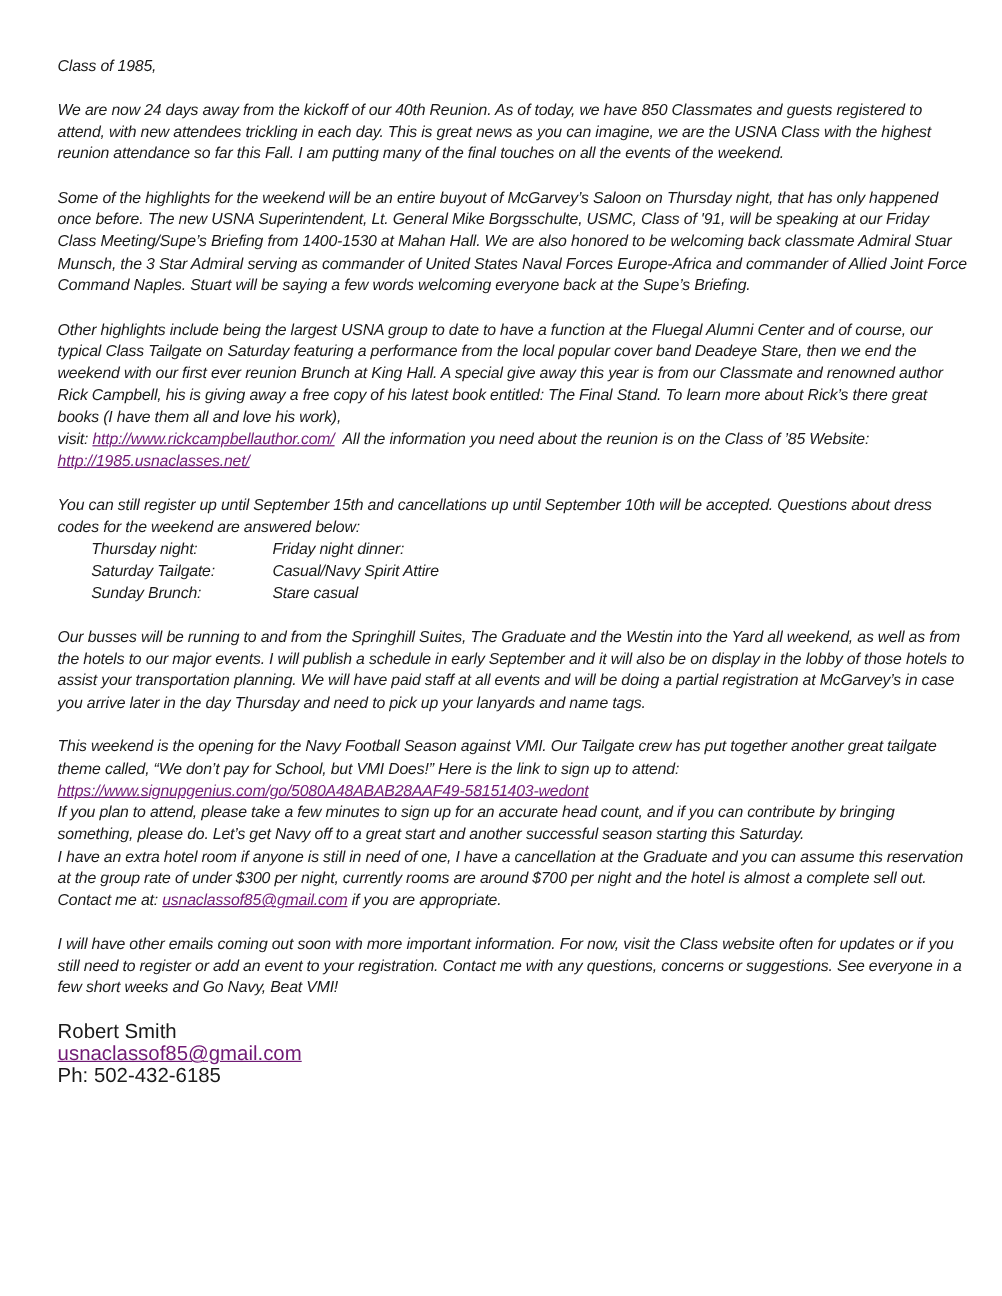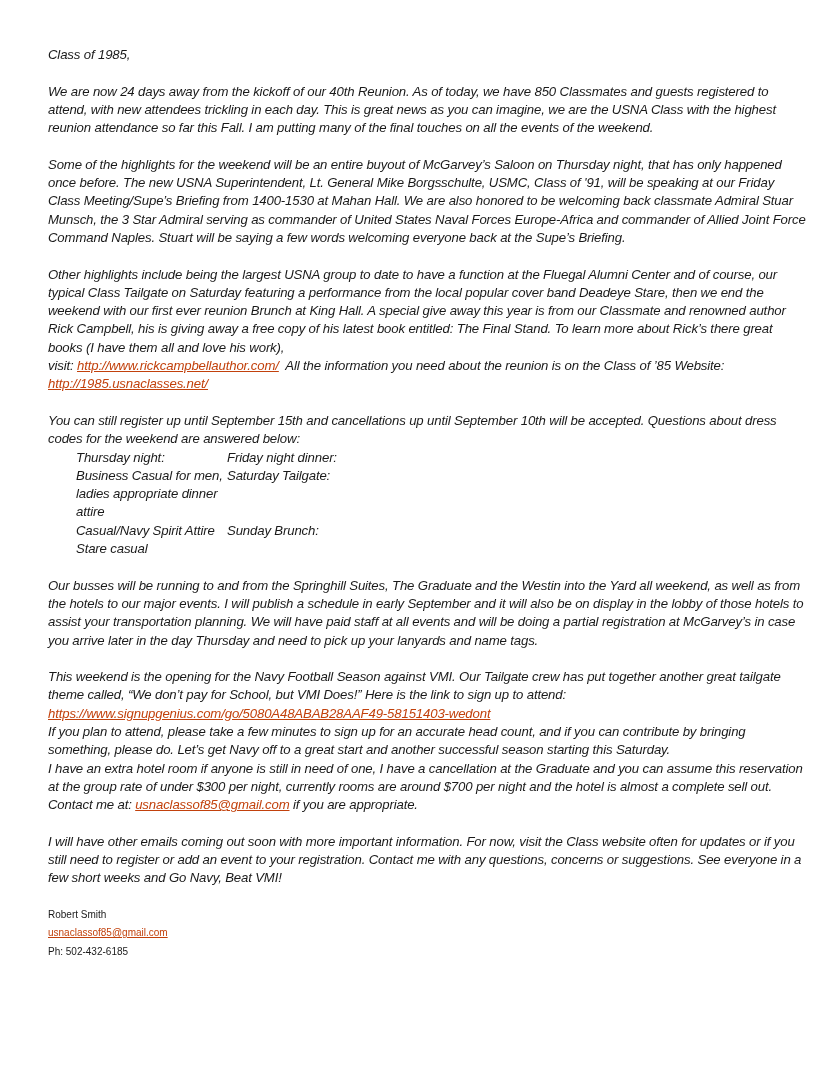--- a/index.html
+++ b/index.html
@@ -7,41 +7,40 @@
     width: 835px; height: 1080px; overflow: hidden; position: relative;
     font-family: "Liberation Sans Narrow", "Liberation Sans", sans-serif;
     color: #1a1a1a;
   }
   .page {
     position: absolute; left: 48px; top: 46px; width: 760px;
     font-size: 13.2px; line-height: 18.3px; letter-spacing: -0.15px;
   }
   p { margin: 0 0 18.3px 0; font-style: italic; }
   .line { display: block; }
-  a { color: #c2410c; text-decoration: underline; }
+  a { color: #701a75; text-decoration: underline; }
   .dress { display: grid; grid-template-columns: 151px auto; margin-left: 28px; }
-  .sig { font-family: "Liberation Sans", sans-serif; font-size: 10px; letter-spacing: 0; }
+  .sig { font-family: "Liberation Sans", sans-serif; font-size: 17px; letter-spacing: 0; }
 </style>
 </head>
 <body>
 
 <div class="page">
   <p>Class of 1985,</p>
   <p>We are now 24 days away from the kickoff of our 40th Reunion. As of today, we have 850 Classmates and guests registered to attend, with new attendees trickling in each day. This is great news as you can imagine, we are the USNA Class with the highest reunion attendance so far this Fall. I am putting many of the final touches on all the events of the weekend.</p>
   <p>Some of the highlights for the weekend will be an entire buyout of McGarvey’s Saloon on Thursday night, that has only happened once before. The new USNA Superintendent, Lt. General Mike Borgsschulte, USMC, Class of '91, will be speaking at our Friday Class Meeting/Supe’s Briefing from 1400-1530 at Mahan Hall. We are also honored to be welcoming back classmate Admiral Stuar Munsch, the 3 Star Admiral serving as commander of United States Naval Forces Europe-Africa and commander of Allied Joint Force Command Naples. Stuart will be saying a few words welcoming everyone back at the Supe’s Briefing.</p>
   <p>
     <span>Other highlights include being the largest USNA group to date to have a function at the Fluegal Alumni Center and of course, our typical Class Tailgate on Saturday featuring a performance from the local popular cover band Deadeye Stare, then we end the weekend with our first ever reunion Brunch at King Hall. A special give away this year is from our Classmate and renowned author Rick Campbell, his is giving away a free copy of his latest book entitled: The Final Stand. To learn more about Rick’s there great books (I have them all and love his work),</span><br>
     <span>visit: </span><a href="#">http://www.rickcampbellauthor.com/</a><span style="white-space:pre-wrap">  All the information you need about the reunion is on the Class of ’85 Website:  </span><a href="#">http://1985.usnaclasses.net/</a>
   </p>
   <p>
     <span>You can still register up until September 15th and cancellations up until September 10th will be accepted. Questions about dress codes for the weekend are answered below:</span>
     <span class="dress">
       <span>Thursday night:</span>
       <span>Friday night dinner:</span>
-      <span>Business Casual for men, ladies appropriate dinner attire</span>
       <span>Saturday Tailgate:</span>
       <span>Casual/Navy Spirit Attire</span>
       <span>Sunday Brunch:</span>
       <span>Stare casual</span>
     </span>
   </p>
   <p>Our busses will be running to and from the Springhill Suites, The Graduate and the Westin into the Yard all weekend, as well as from the hotels to our major events. I will publish a schedule in early September and it will also be on display in the lobby of those hotels to assist your transportation planning. We will have paid staff at all events and will be doing a partial registration at McGarvey’s in case you arrive later in the day Thursday and need to pick up your lanyards and name tags.</p>
   <p>
     <span>This weekend is the opening for the Navy Football Season against VMI. Our Tailgate crew has put together another great tailgate theme called, “We don’t pay for School, but VMI Does!” Here is the link to sign up to attend:</span><br>
     <a href="#">https://www.signupgenius.com/go/5080A48ABAB28AAF49-58151403-wedont</a><br>

